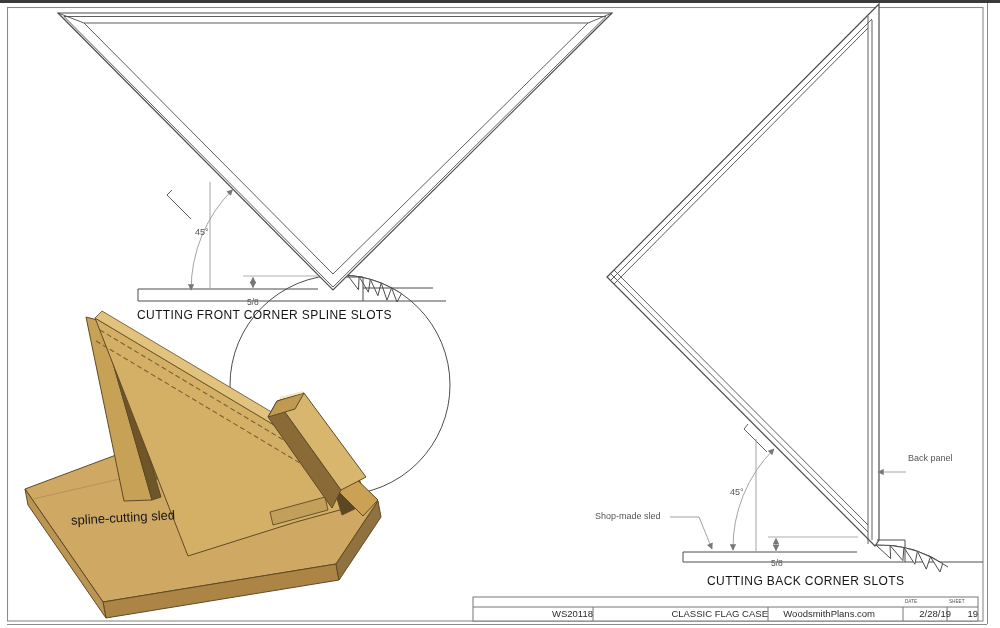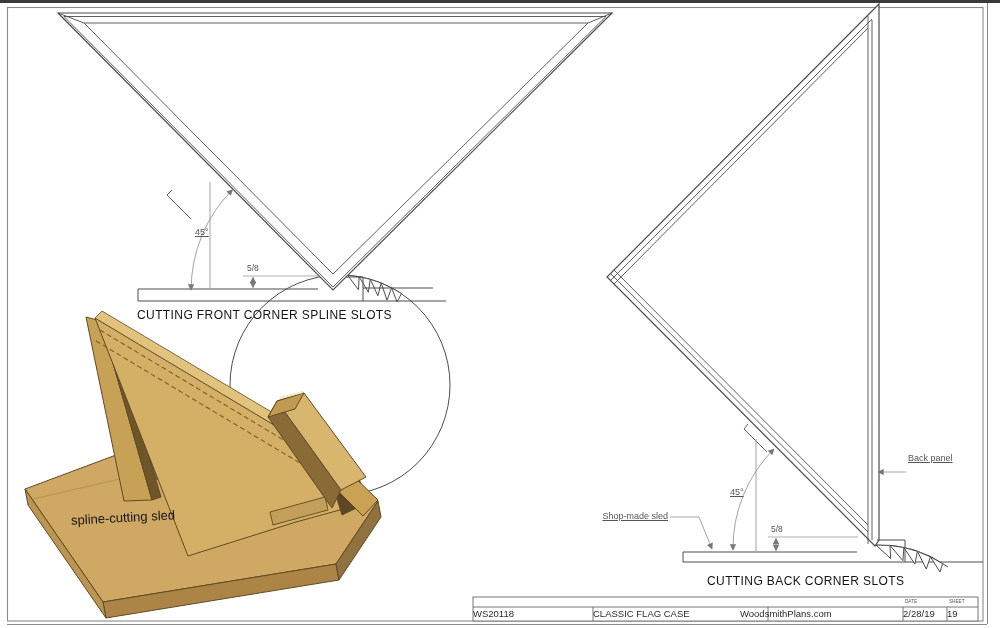--- a/index.html
+++ b/index.html
@@ -1,24 +1,24 @@
 <!DOCTYPE html>
 <html><head>
 <meta charset="utf-8">
 <style>
   html,body{margin:0;padding:0;background:#fff;}
   #sheet{position:relative;width:1000px;height:628px;background:#fff;overflow:hidden;
          font-family:"Liberation Sans", sans-serif;}
   #art{position:absolute;left:0;top:0;}
-  .lbl{position:absolute;color:#555;font-size:9px;white-space:nowrap;text-decoration:underline;}
+  .lbl{position:absolute;color:#555;font-size:9px;white-space:nowrap;}
   .cap{position:absolute;color:#141414;font-size:12px;letter-spacing:.4px;white-space:nowrap;}
-  .dim{position:absolute;color:#555;font-size:8.5px;white-space:nowrap;}
+  .dim{position:absolute;color:#555;font-size:8.5px;white-space:nowrap;margin-top:34px;}
   .sledlbl{position:absolute;color:#161616;font-size:13px;white-space:nowrap;
            transform:rotate(-3deg);}
-  .tb{position:absolute;color:#2b2b2b;font-size:9.5px;text-align:left;white-space:nowrap;}
+  .tb{position:absolute;color:#2b2b2b;font-size:9.5px;text-align:right;white-space:nowrap;}
   .tbtiny{position:absolute;color:#555;font-size:8px;transform:scale(.58);transform-origin:left top;white-space:nowrap;}
 </style>
 </head>
 <body>
 
 <div id="sheet">
 
 <svg id="art" width="1000" height="628" viewBox="0 0 1000 628">
   <defs>
     <marker id="ah" viewBox="0 0 10 10" refX="9" refY="5" markerWidth="9" markerHeight="7" orient="auto-start-reverse">
@@ -144,21 +144,21 @@
 </svg>
 
 <div class="cap" style="left:137px;top:308px">CUTTING FRONT CORNER SPLINE SLOTS</div>
 <div class="cap" style="left:707px;top:574px">CUTTING BACK CORNER SLOTS</div>
 
 <div class="lbl" style="left:195px;top:227px">45°</div>
 <div class="dim" style="left:247px;top:263px">5/8</div>
 
 <div class="lbl" style="left:730px;top:487px">45°</div>
 <div class="dim" style="left:771px;top:524px">5/8</div>
-<div class="lbl" style="left:595px;top:511px;width:73px;text-align:right">Shop-made sled</div>
+<div class="lbl" style="left:595px;top:511px;width:73px;text-align:left">Shop-made sled</div>
 <div class="lbl" style="left:908px;top:453px">Back panel</div>
 
 <div class="sledlbl" style="left:71px;top:510px">spline-cutting sled</div>
 
 <div class="tb" style="left:473px;top:608px;width:120px">WS20118</div>
 <div class="tb" style="left:593px;top:608px;width:175px">CLASSIC FLAG CASE</div>
 <div class="tb" style="left:740px;top:608px;width:135px">WoodsmithPlans.com</div>
 <div class="tbtiny" style="left:905px;top:599px">DATE</div>
 <div class="tb" style="left:903px;top:608px;width:48px">2/28/19</div>
 <div class="tbtiny" style="left:949px;top:599px">SHEET</div>

